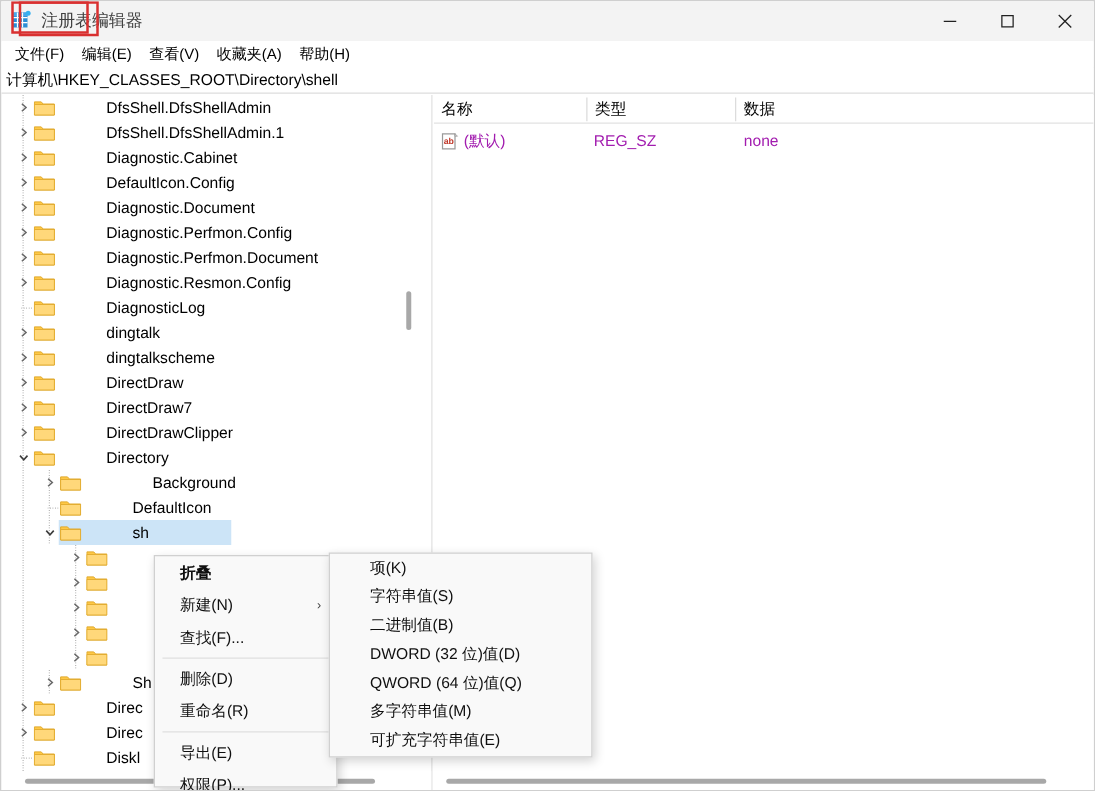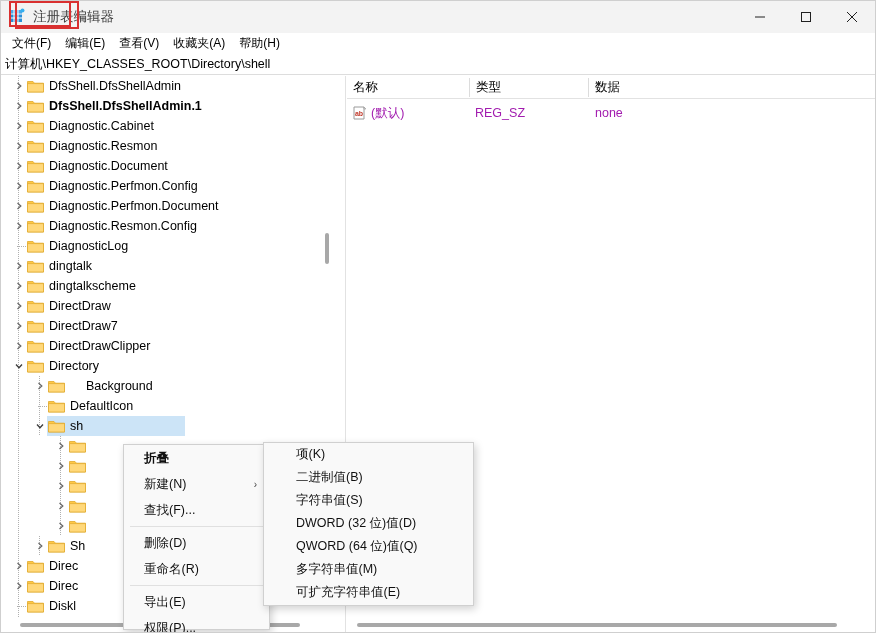--- a/index.html
+++ b/index.html
@@ -71,21 +71,21 @@
     background: #ffffff;
     border-right: 1px solid #e2e2e2;
     overflow: hidden;
   }
   #tree-clip {
     position: absolute; left: 0; top: 0; width: 328px; height: 541px;
     overflow: hidden;
   }
   .trow {
     position: absolute; left: 0; height: 20px; width: 330px;
-    display: flex; align-items: center; white-space: nowrap;
+    display: flex; align-items: center; white-space: nowrap; padding-left: 36px;
   }
   .tlabel {
     font-size: 12.5px; color: #000; line-height: 16px;
   }
   .chev {
     position: absolute; width: 14px; height: 20px;
     display: flex; align-items: center; justify-content: center;
     color: #555; font-size: 9px;
   }
   .folder {
@@ -275,21 +275,21 @@
         <div class="trow" style="top: 20px;">
           <span class="chev" style="left: 10px;">
             <svg width="10" height="10" viewBox="0 0 10 10">
               <polyline points="3.5,2 6.8,5 3.5,8" fill="none" stroke="#6a6a6a" stroke-width="1.3"></polyline>
             </svg>
           </span>
           <span class="folder" style="left: 25px; top: 3px;"><svg width="17" height="14" viewBox="0 0 17 14">
               <path d="M0.5 2.5 H6 L7.5 4.2 H16.5 V13 H0.5 Z" fill="#ffc846" stroke="#e0a92c" stroke-width="0.8"></path>
               <path d="M0.5 4.6 H16.5 V13 H0.5 Z" fill="#ffd87a" stroke="#e0a92c" stroke-width="0.7"></path>
             </svg></span>
-          <span class="tlabel" style="margin-left: 47px; font-weight: bold;">DfsShell.DfsShellAdmin.1</span>
+          <span class="tlabel" style="margin-left: 47px;">DfsShell.DfsShellAdmin.1</span>
         </div>
         <div class="trow" style="top: 40px;">
           <span class="chev" style="left: 10px;">
             <svg width="10" height="10" viewBox="0 0 10 10">
               <polyline points="3.5,2 6.8,5 3.5,8" fill="none" stroke="#6a6a6a" stroke-width="1.3"></polyline>
             </svg>
           </span>
           <span class="folder" style="left: 25px; top: 3px;"><svg width="17" height="14" viewBox="0 0 17 14">
               <path d="M0.5 2.5 H6 L7.5 4.2 H16.5 V13 H0.5 Z" fill="#ffc846" stroke="#e0a92c" stroke-width="0.8"></path>
               <path d="M0.5 4.6 H16.5 V13 H0.5 Z" fill="#ffd87a" stroke="#e0a92c" stroke-width="0.7"></path>
@@ -299,21 +299,21 @@
         <div class="trow" style="top: 60px;">
           <span class="chev" style="left: 10px;">
             <svg width="10" height="10" viewBox="0 0 10 10">
               <polyline points="3.5,2 6.8,5 3.5,8" fill="none" stroke="#6a6a6a" stroke-width="1.3"></polyline>
             </svg>
           </span>
           <span class="folder" style="left: 25px; top: 3px;"><svg width="17" height="14" viewBox="0 0 17 14">
               <path d="M0.5 2.5 H6 L7.5 4.2 H16.5 V13 H0.5 Z" fill="#ffc846" stroke="#e0a92c" stroke-width="0.8"></path>
               <path d="M0.5 4.6 H16.5 V13 H0.5 Z" fill="#ffd87a" stroke="#e0a92c" stroke-width="0.7"></path>
             </svg></span>
-          <span class="tlabel" style="margin-left: 47px;">Diagnostic.Resmon</span>
+          <span class="tlabel" style="margin-left: 47px;">DefaultIcon.Config</span>
         </div>
         <div class="trow" style="top: 80px;">
           <span class="chev" style="left: 10px;">
             <svg width="10" height="10" viewBox="0 0 10 10">
               <polyline points="3.5,2 6.8,5 3.5,8" fill="none" stroke="#6a6a6a" stroke-width="1.3"></polyline>
             </svg>
           </span>
           <span class="folder" style="left: 25px; top: 3px;"><svg width="17" height="14" viewBox="0 0 17 14">
               <path d="M0.5 2.5 H6 L7.5 4.2 H16.5 V13 H0.5 Z" fill="#ffc846" stroke="#e0a92c" stroke-width="0.8"></path>
               <path d="M0.5 4.6 H16.5 V13 H0.5 Z" fill="#ffd87a" stroke="#e0a92c" stroke-width="0.7"></path>
@@ -645,24 +645,24 @@
         <span>权限(P)...</span>
       </div>
     </div>
   <div id="redbox-new" style="border-color: rgb(217, 48, 48);"></div>
 
   <div id="submenu">
       <div class="subitem">
         <span>项(K)</span>
       </div>
       <div class="subitem">
+        <span>字符串值(S)</span>
+      </div>
+      <div class="subitem">
         <span>二进制值(B)</span>
-      </div>
-      <div class="subitem">
-        <span>字符串值(S)</span>
       </div>
       <div class="subitem">
         <span>DWORD (32 位)值(D)</span>
       </div>
       <div class="subitem">
         <span>QWORD (64 位)值(Q)</span>
       </div>
       <div class="subitem">
         <span>多字符串值(M)</span>
       </div>

